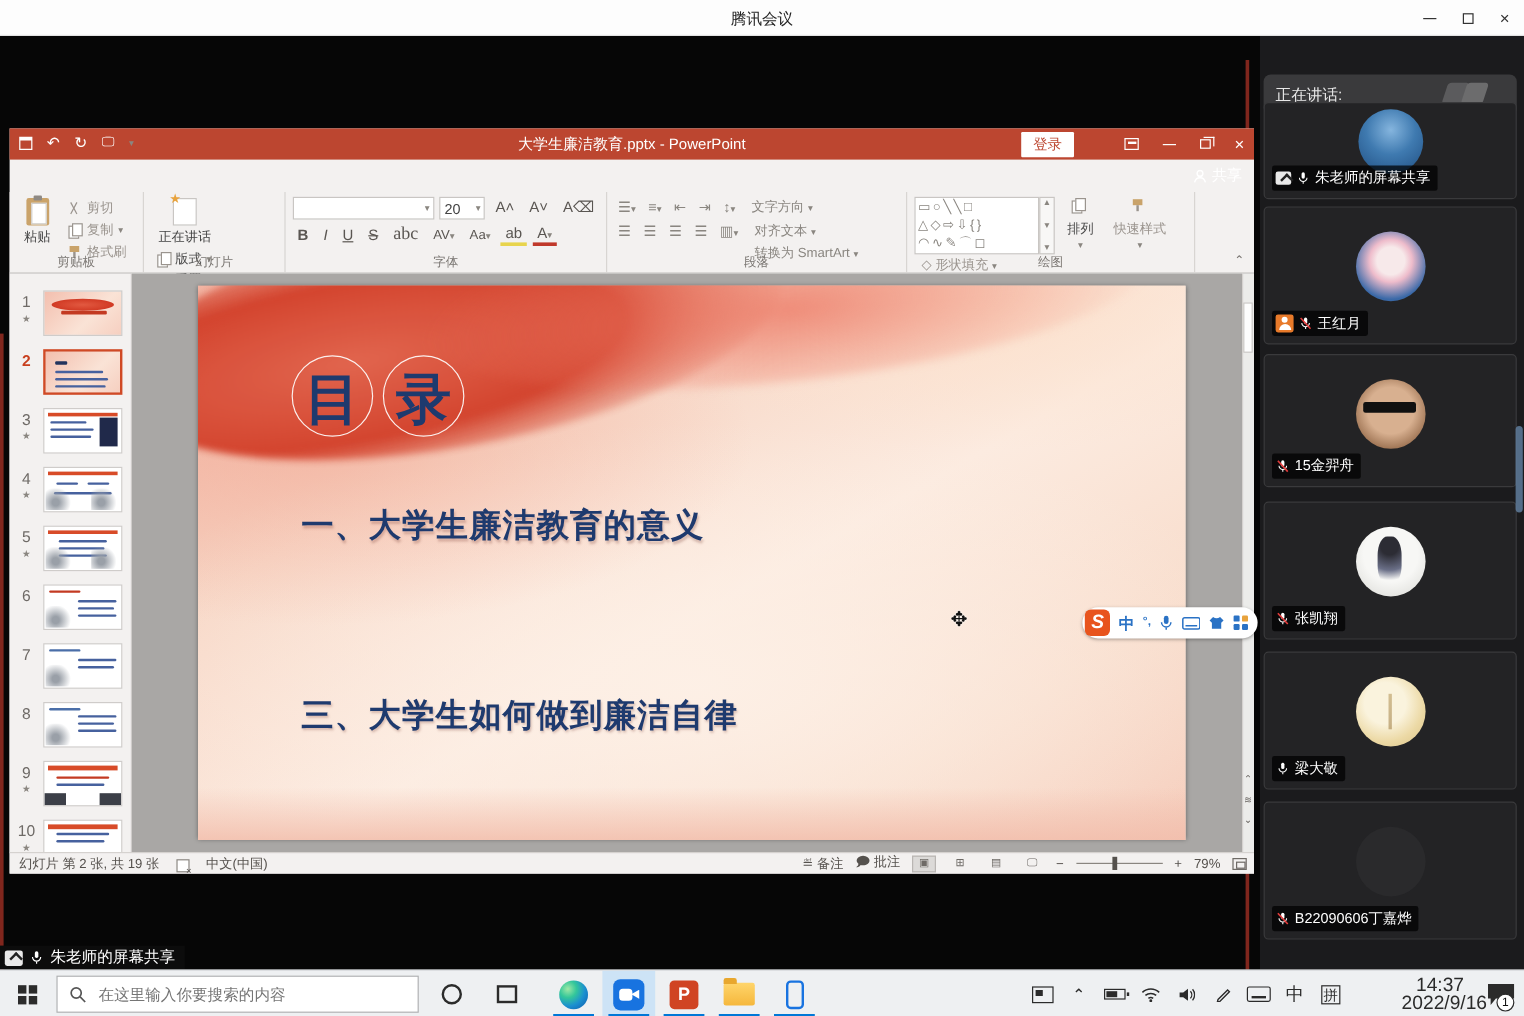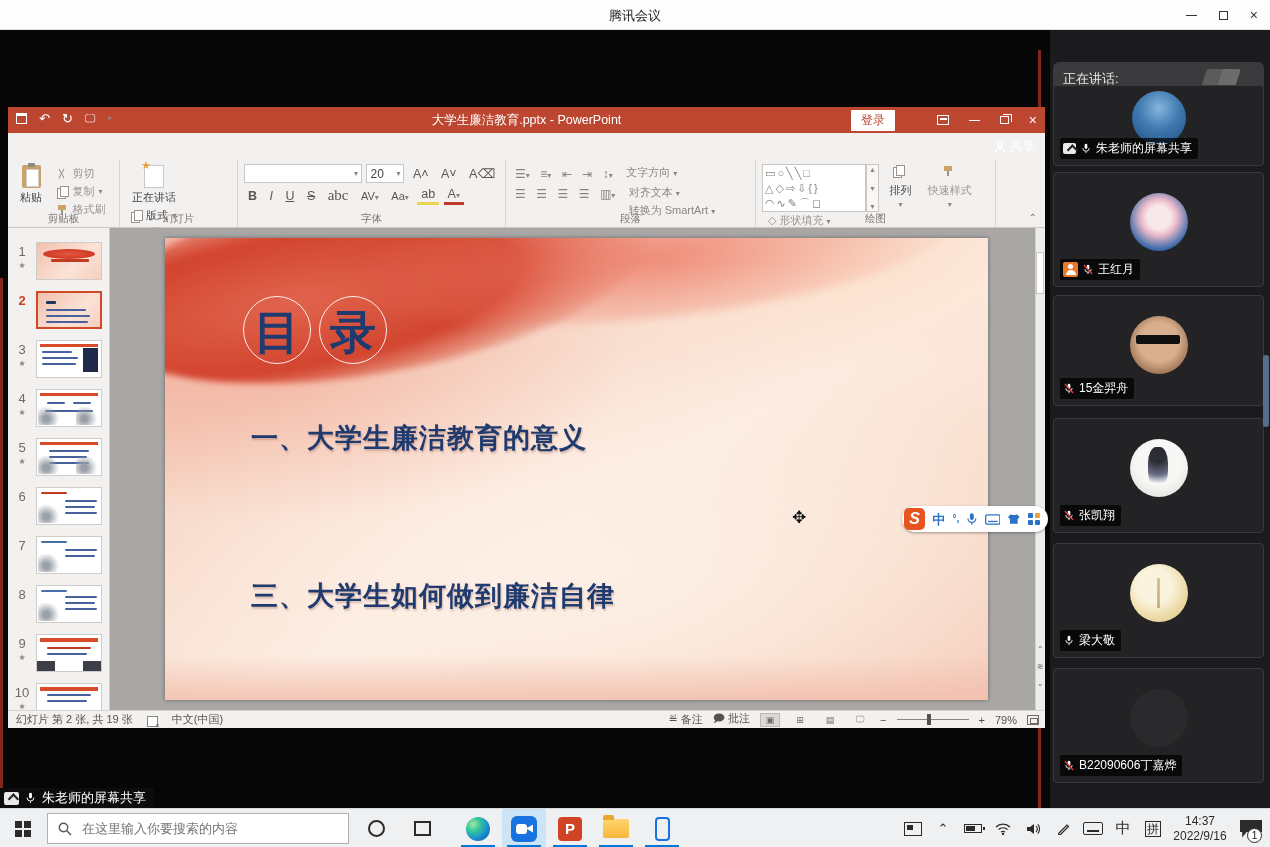--- a/index.html
+++ b/index.html
@@ -185,21 +185,21 @@
   .tray{position:absolute;right:0;top:0;height:39px;display:flex;align-items:center;gap:0;}
   .tr-it{width:30px;height:39px;display:flex;align-items:center;justify-content:center;color:#2b2b2b;font-size:13px;}
   .news-ic{width:18px;height:14px;border:1.5px solid #2b2b2b;position:relative;}
   .news-ic::after{content:"";position:absolute;left:2px;top:2px;width:6px;height:5px;background:#2b2b2b;}
   .batt{width:18px;height:9px;border:1.5px solid #2b2b2b;position:relative;}
   .batt::after{content:"";position:absolute;right:-4px;top:2px;width:2px;height:3px;background:#2b2b2b;}
   .batt::before{content:"";position:absolute;left:1px;top:1px;width:9px;height:5px;background:#2b2b2b;}
   .kbd-ic{width:20px;height:13px;border:1.5px solid #2b2b2b;border-radius:2px;position:relative;}
   .kbd-ic::after{content:"";position:absolute;left:3px;bottom:2px;width:12px;height:2px;background:#2b2b2b;}
   .pin-box{border:1.5px solid #2b2b2b;font-size:12px;padding:0 1px;line-height:14px;}
-  .clock{width:64px;text-align:center;font-size:12px;color:#2b2b2b;line-height:15px;}
+  .clock{width:64px;text-align:center;font-size:16px;color:#2b2b2b;line-height:15px;margin-left:44px;}
   .notif{position:relative;width:22px;height:18px;background:#2b2b2b;clip-path:polygon(0 0,100% 0,100% 70%,30% 70%,10% 100%,10% 70%,0 70%);}
   .notif-badge{position:absolute;right:8px;bottom:5px;width:15px;height:15px;background:#fff;border:1px solid #2b2b2b;border-radius:50%;font-size:10px;text-align:center;line-height:14px;color:#111;}
 </style>
 </head>
 <body>
 
 <div class="screen">
 
   <div class="tm-bar">
     <div class="tm-title">腾讯会议</div>

